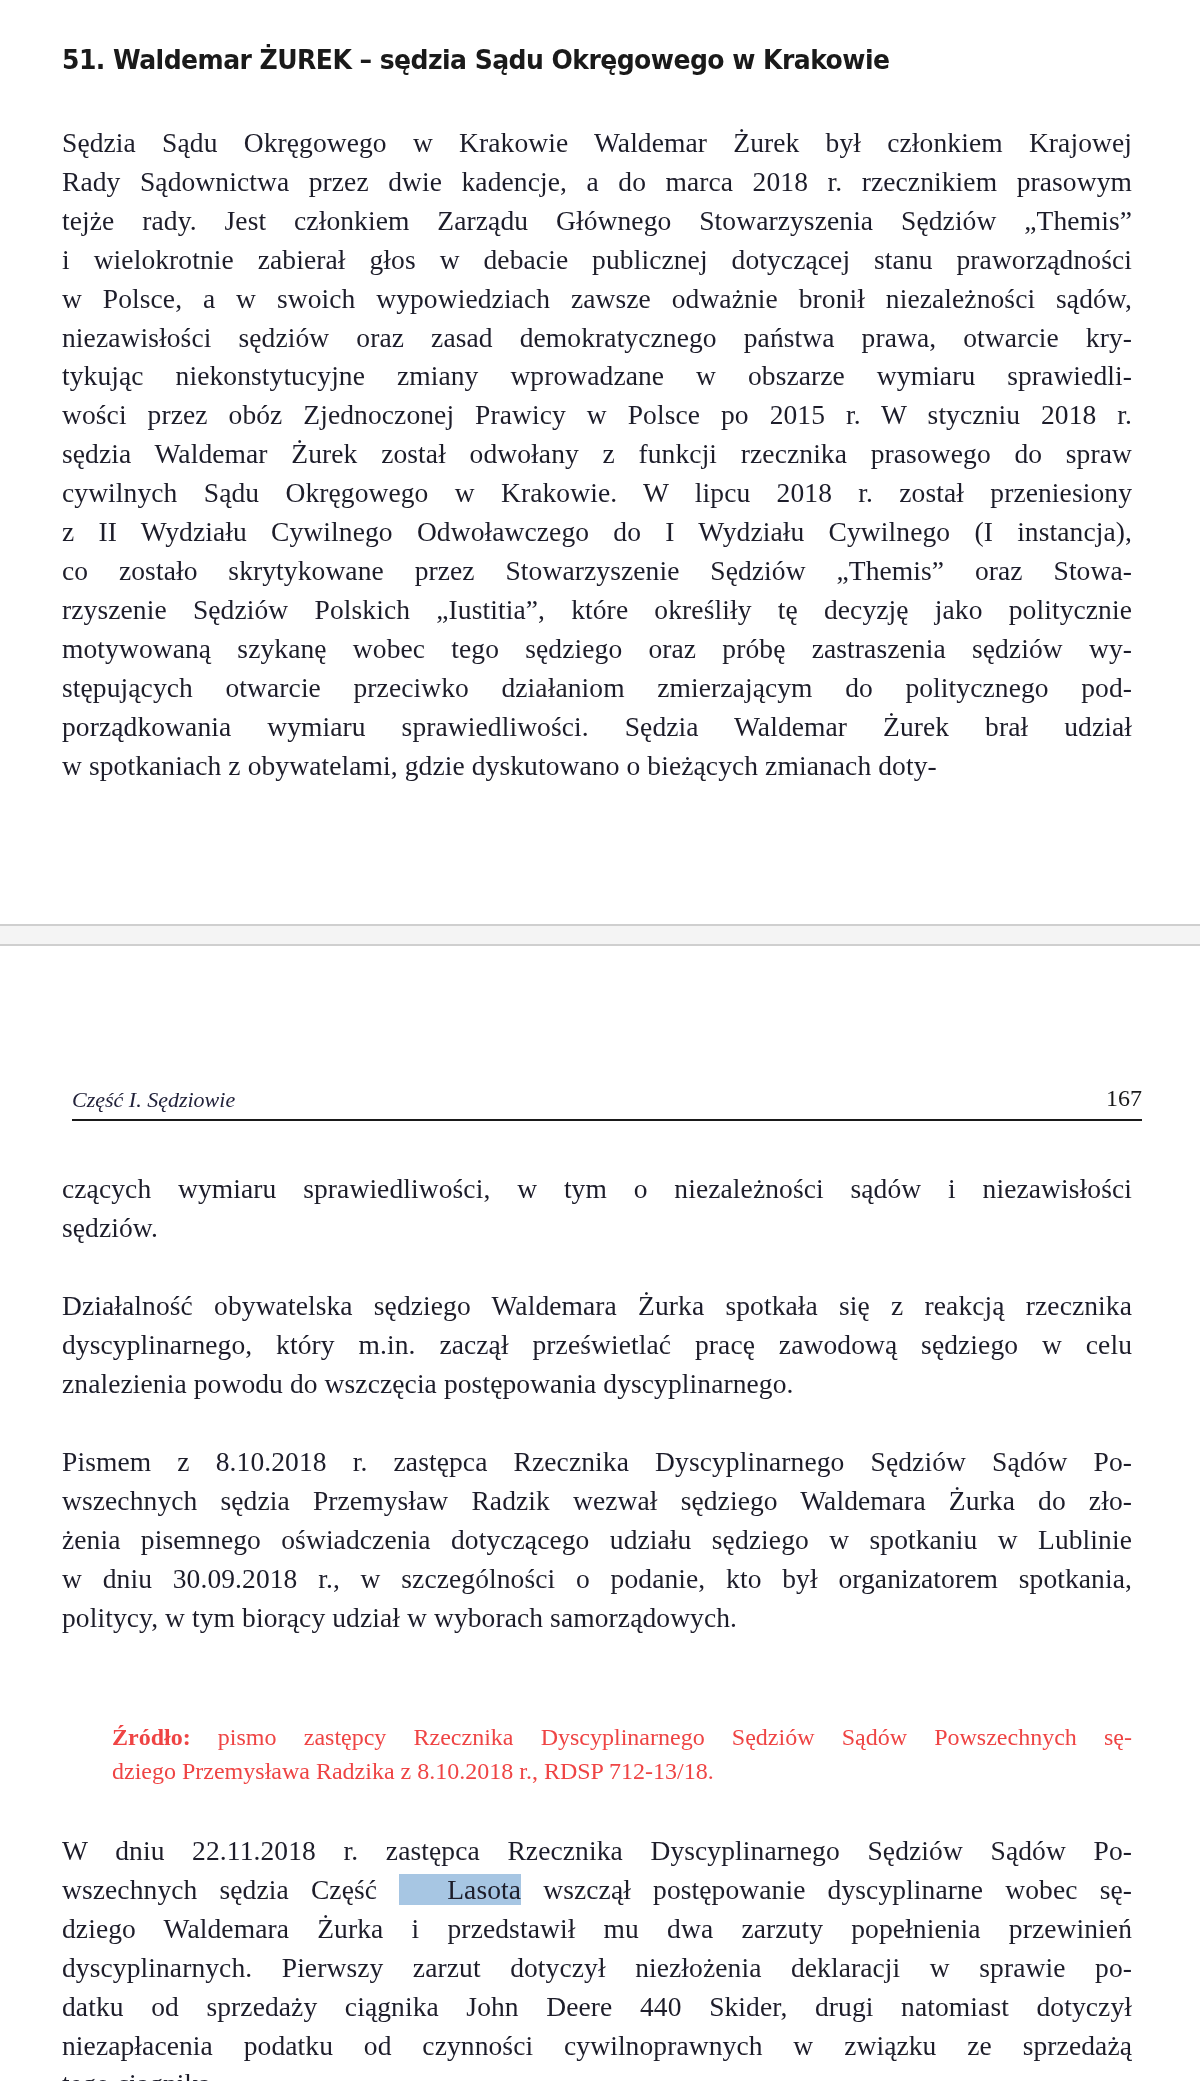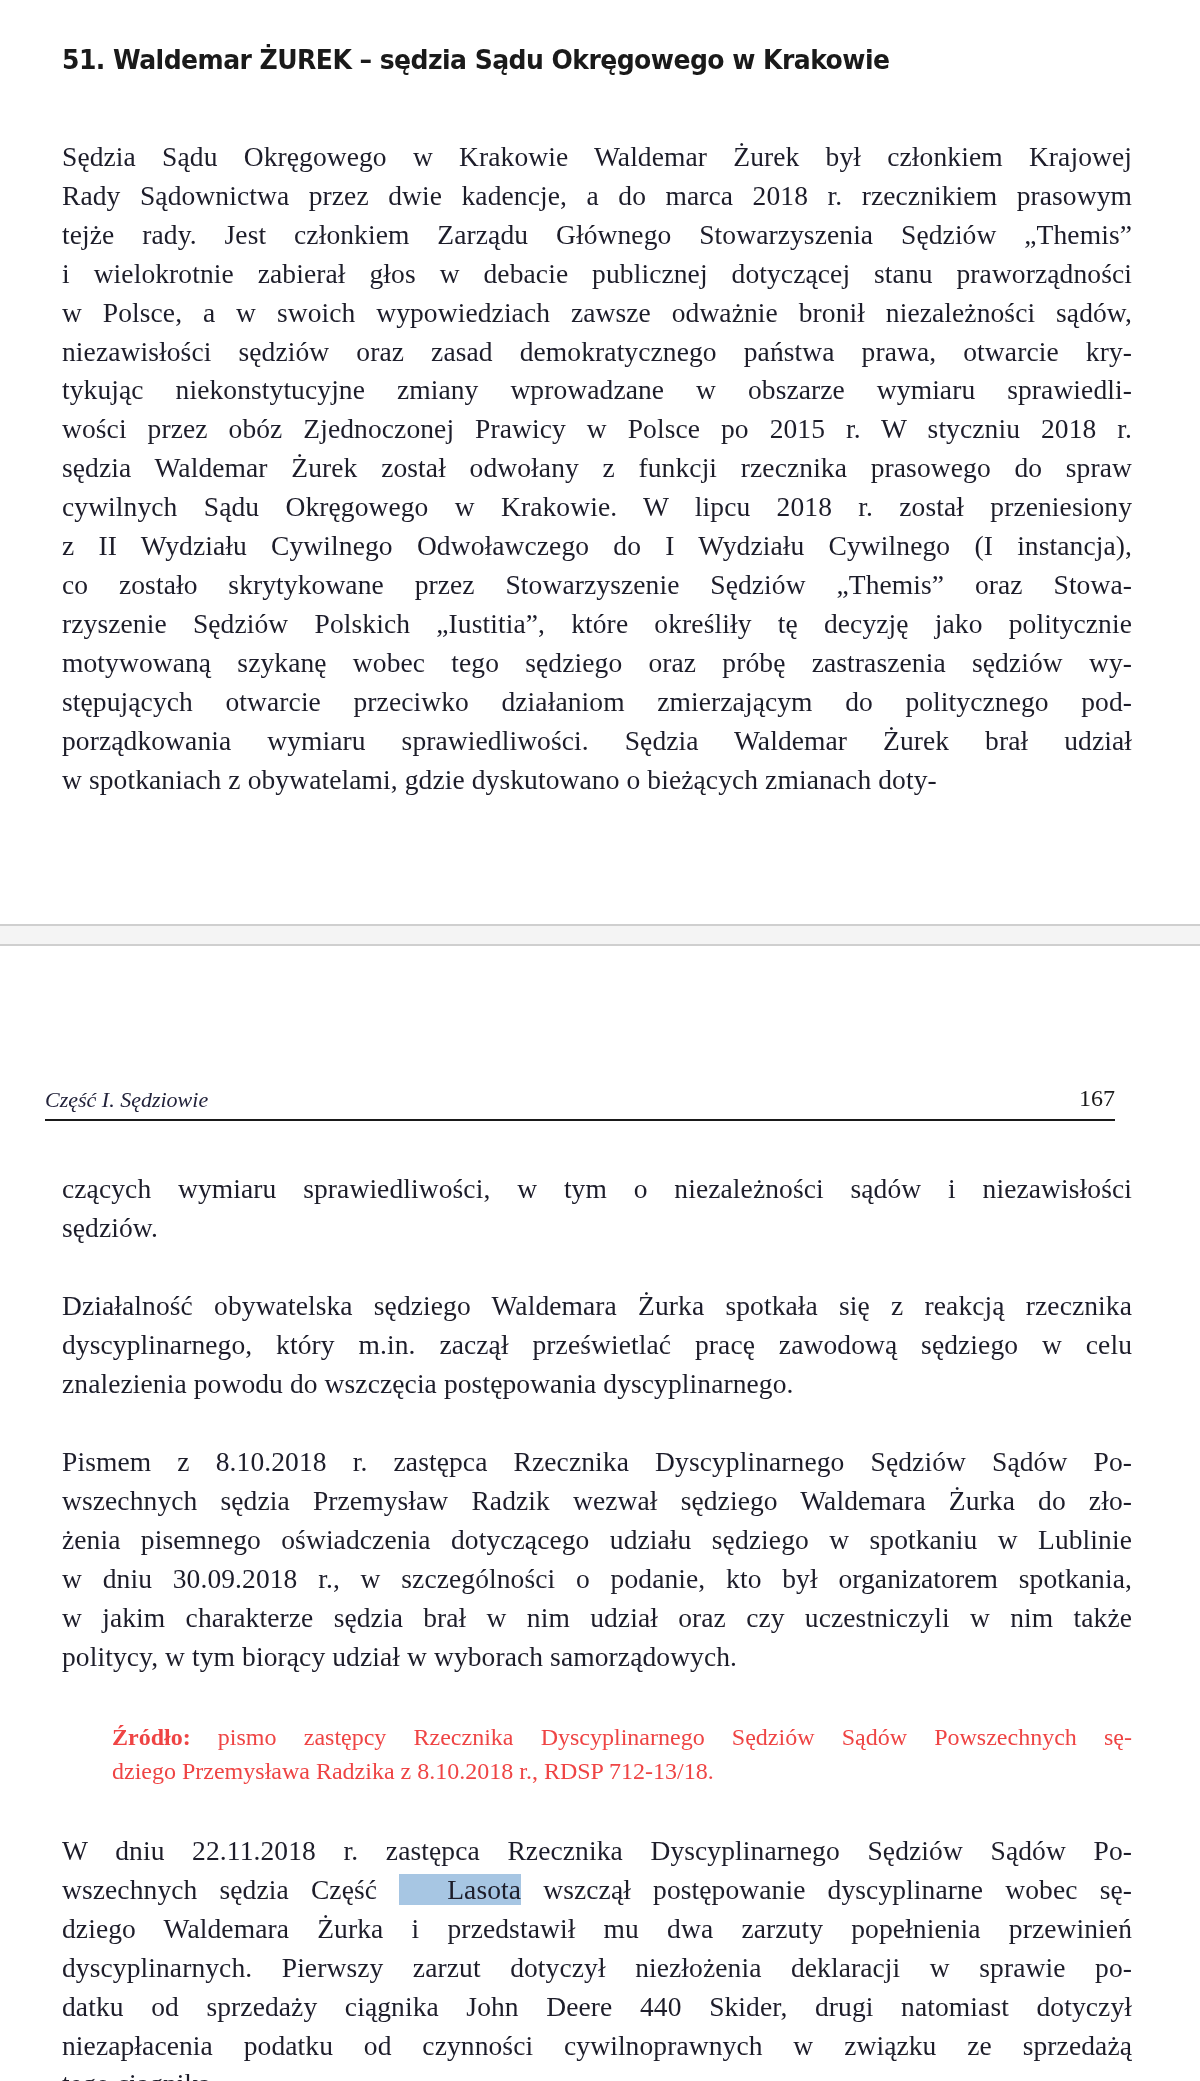--- a/index.html
+++ b/index.html
@@ -18,21 +18,21 @@
     letter-spacing: -0.6px; color: #1a1a1a; transform: scaleX(0.93); transform-origin: left;
   }
   .body-text {
     position: absolute; left: 62px; width: 1070px; margin: 0;
     font-family: "Liberation Serif", serif; font-size: 27.5px; line-height: 38.9px;
     color: #1d1d2a; text-align: justify; letter-spacing: 0.1px;
   }
   .body-text .ln { display: block; text-align: justify; text-align-last: justify; white-space: nowrap; overflow: hidden; }
   .body-text .ln.last { text-align-last: left; }
   .running-head {
-    position: absolute; left: 45px; top: 1083px; width: 1070px; height: 36px;
+    position: absolute; left: 72px; top: 1083px; width: 1070px; height: 36px;
     border-bottom: 2.5px solid #1a1a1a;
   }
   .running-title {
     position: absolute; left: 0; top: 4px; font-family: "Liberation Serif", serif;
     font-style: italic; font-size: 22px; color: #22223a;
   }
   .page-number {
     position: absolute; right: 0; top: 2px; font-family: "Liberation Serif", serif;
     font-weight: normal; font-size: 24px; color: #1a1a1a;
   }
@@ -43,21 +43,21 @@
   .source-block .ln { display: block; text-align: justify; text-align-last: justify; white-space: nowrap; overflow: hidden; }
   .source-block .ln.last { text-align-last: left; }
   .source-label { font-weight: bold; }
   .hl { background: #a7c6e3; padding-left: 48px; }
 </style>
 </head>
 <body>
 
 <div class="page" id="page-top">
   <h2 class="heading">51. Waldemar ŻUREK – sędzia Sądu Okręgowego w Krakowie</h2>
-  <p class="body-text" id="top-para" style="top:124px;margin-top:14px;">
+  <p class="body-text" id="top-para" style="top:124px;">
       <span class="ln">Sędzia Sądu Okręgowego w Krakowie Waldemar Żurek był członkiem Krajowej</span>
       <span class="ln">Rady Sądownictwa przez dwie kadencje, a do marca 2018 r. rzecznikiem prasowym</span>
       <span class="ln">tejże rady. Jest członkiem Zarządu Głównego Stowarzyszenia Sędziów „Themis”</span>
       <span class="ln">i wielokrotnie zabierał głos w debacie publicznej dotyczącej stanu praworządności</span>
       <span class="ln">w Polsce, a w swoich wypowiedziach zawsze odważnie bronił niezależności sądów,</span>
       <span class="ln">niezawisłości sędziów oraz zasad demokratycznego państwa prawa, otwarcie kry-</span>
       <span class="ln">tykując niekonstytucyjne zmiany wprowadzane w obszarze wymiaru sprawiedli-</span>
       <span class="ln">wości przez obóz Zjednoczonej Prawicy w Polsce po 2015 r. W styczniu 2018 r.</span>
       <span class="ln">sędzia Waldemar Żurek został odwołany z funkcji rzecznika prasowego do spraw</span>
       <span class="ln">cywilnych Sądu Okręgowego w Krakowie. W lipcu 2018 r. został przeniesiony</span>
@@ -87,21 +87,20 @@
 <p class="body-text" id="p2" style="top:1287px;">
     <span class="ln">Działalność obywatelska sędziego Waldemara Żurka spotkała się z reakcją rzecznika</span>
     <span class="ln">dyscyplinarnego, który m.in. zaczął prześwietlać pracę zawodową sędziego w celu</span>
     <span class="ln last">znalezienia powodu do wszczęcia postępowania dyscyplinarnego.</span>
   </p>
 <p class="body-text" id="p3" style="top:1443px;">
     <span class="ln">Pismem z 8.10.2018 r. zastępca Rzecznika Dyscyplinarnego Sędziów Sądów Po-</span>
     <span class="ln">wszechnych sędzia Przemysław Radzik wezwał sędziego Waldemara Żurka do zło-</span>
     <span class="ln">żenia pisemnego oświadczenia dotyczącego udziału sędziego w spotkaniu w Lublinie</span>
     <span class="ln">w dniu 30.09.2018 r., w szczególności o podanie, kto był organizatorem spotkania,</span>
-    <span class="ln">w jakim charakterze sędzia brał w nim udział oraz czy uczestniczyli w nim także</span>
     <span class="ln last">politycy, w tym biorący udział w wyborach samorządowych.</span>
   </p>
 
 <div class="source-block">
   <span class="ln"><span class="source-label">Źródło:</span><span> pismo zastępcy Rzecznika Dyscyplinarnego Sędziów Sądów Powszechnych sę-</span></span>
   <span class="ln last">dziego Przemysława Radzika z 8.10.2018 r., RDSP 712-13/18.</span>
 </div>
 
 <p class="body-text" id="p4" style="top:1832px;">
   <span class="ln">W dniu 22.11.2018 r. zastępca Rzecznika Dyscyplinarnego Sędziów Sądów Po-</span>

